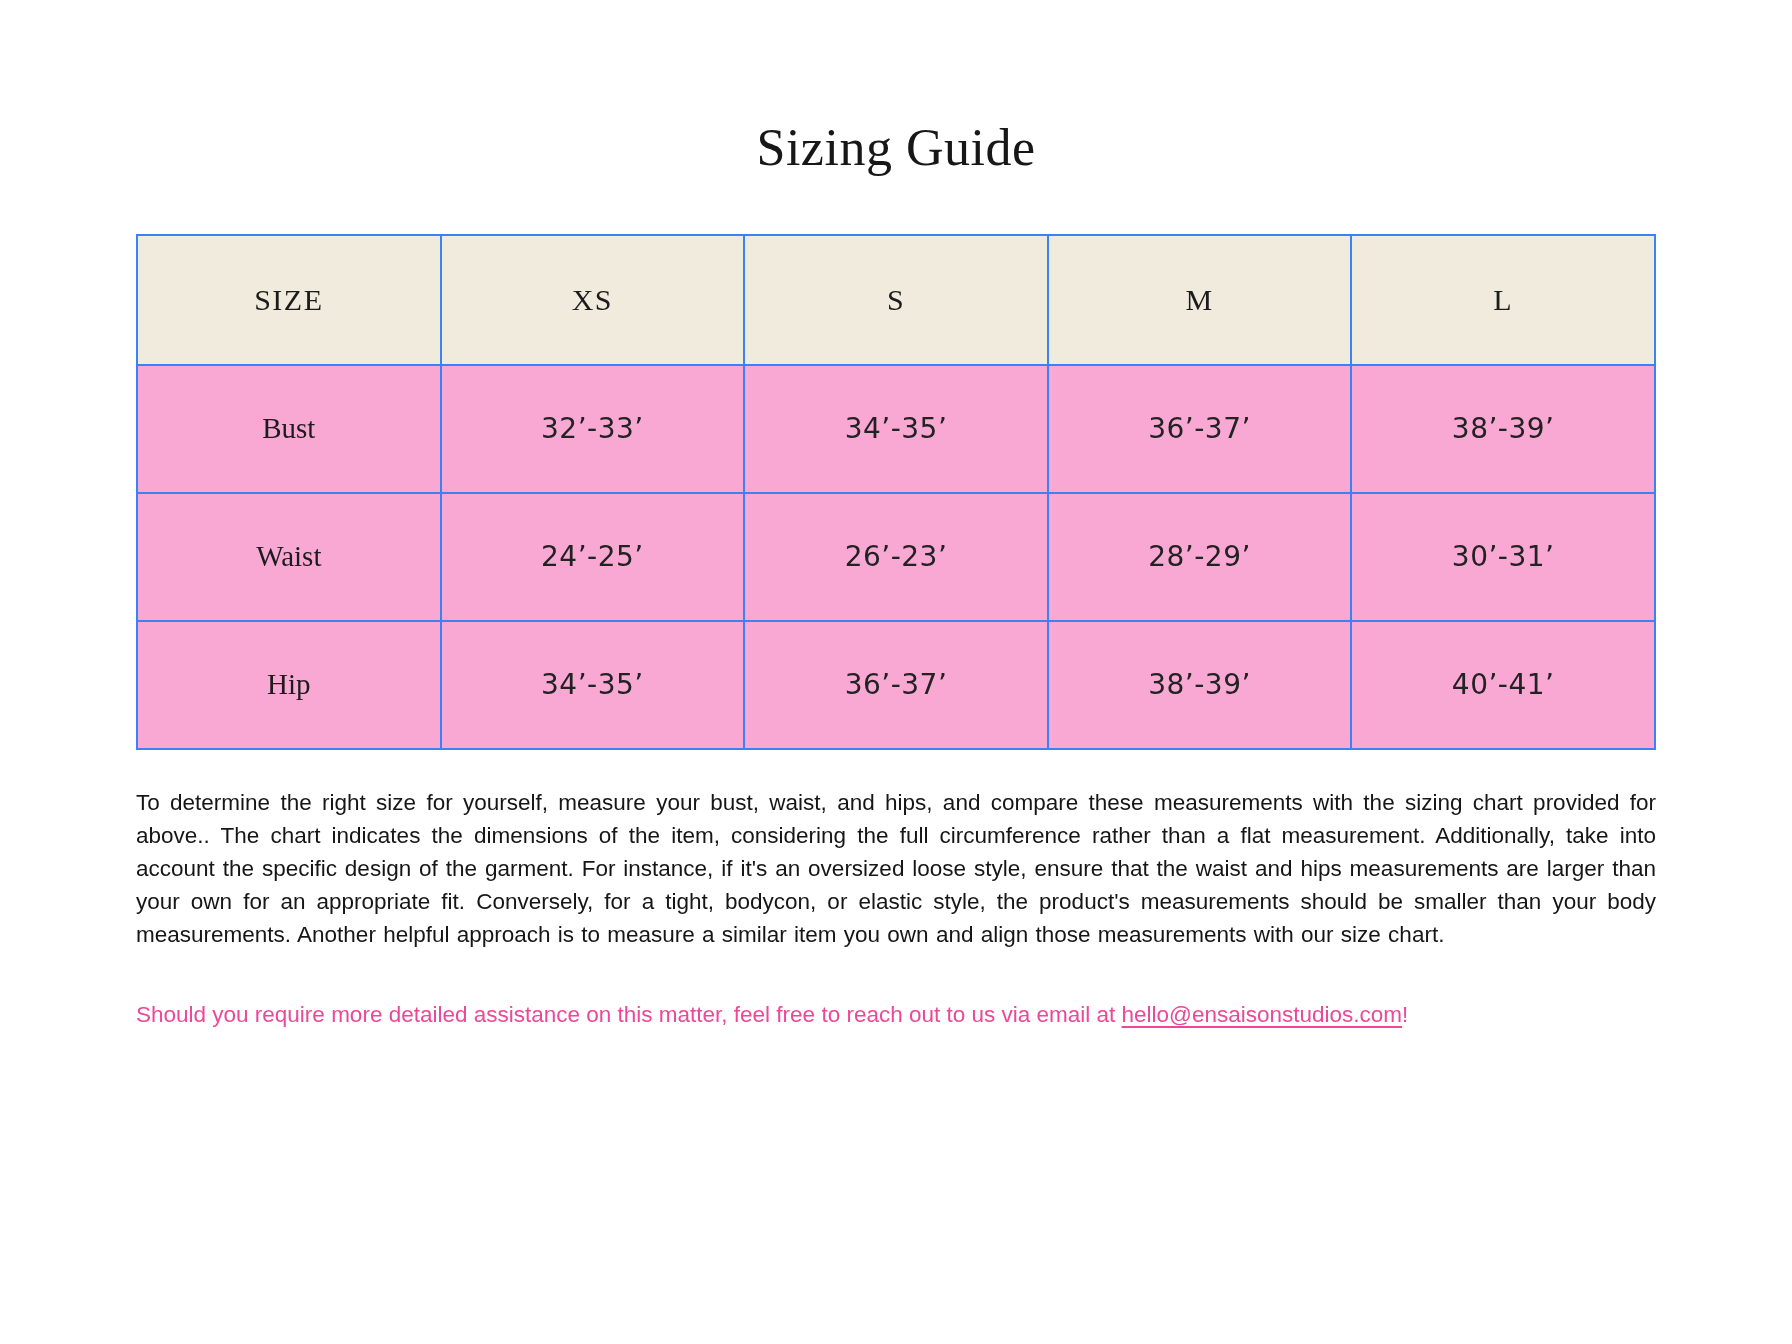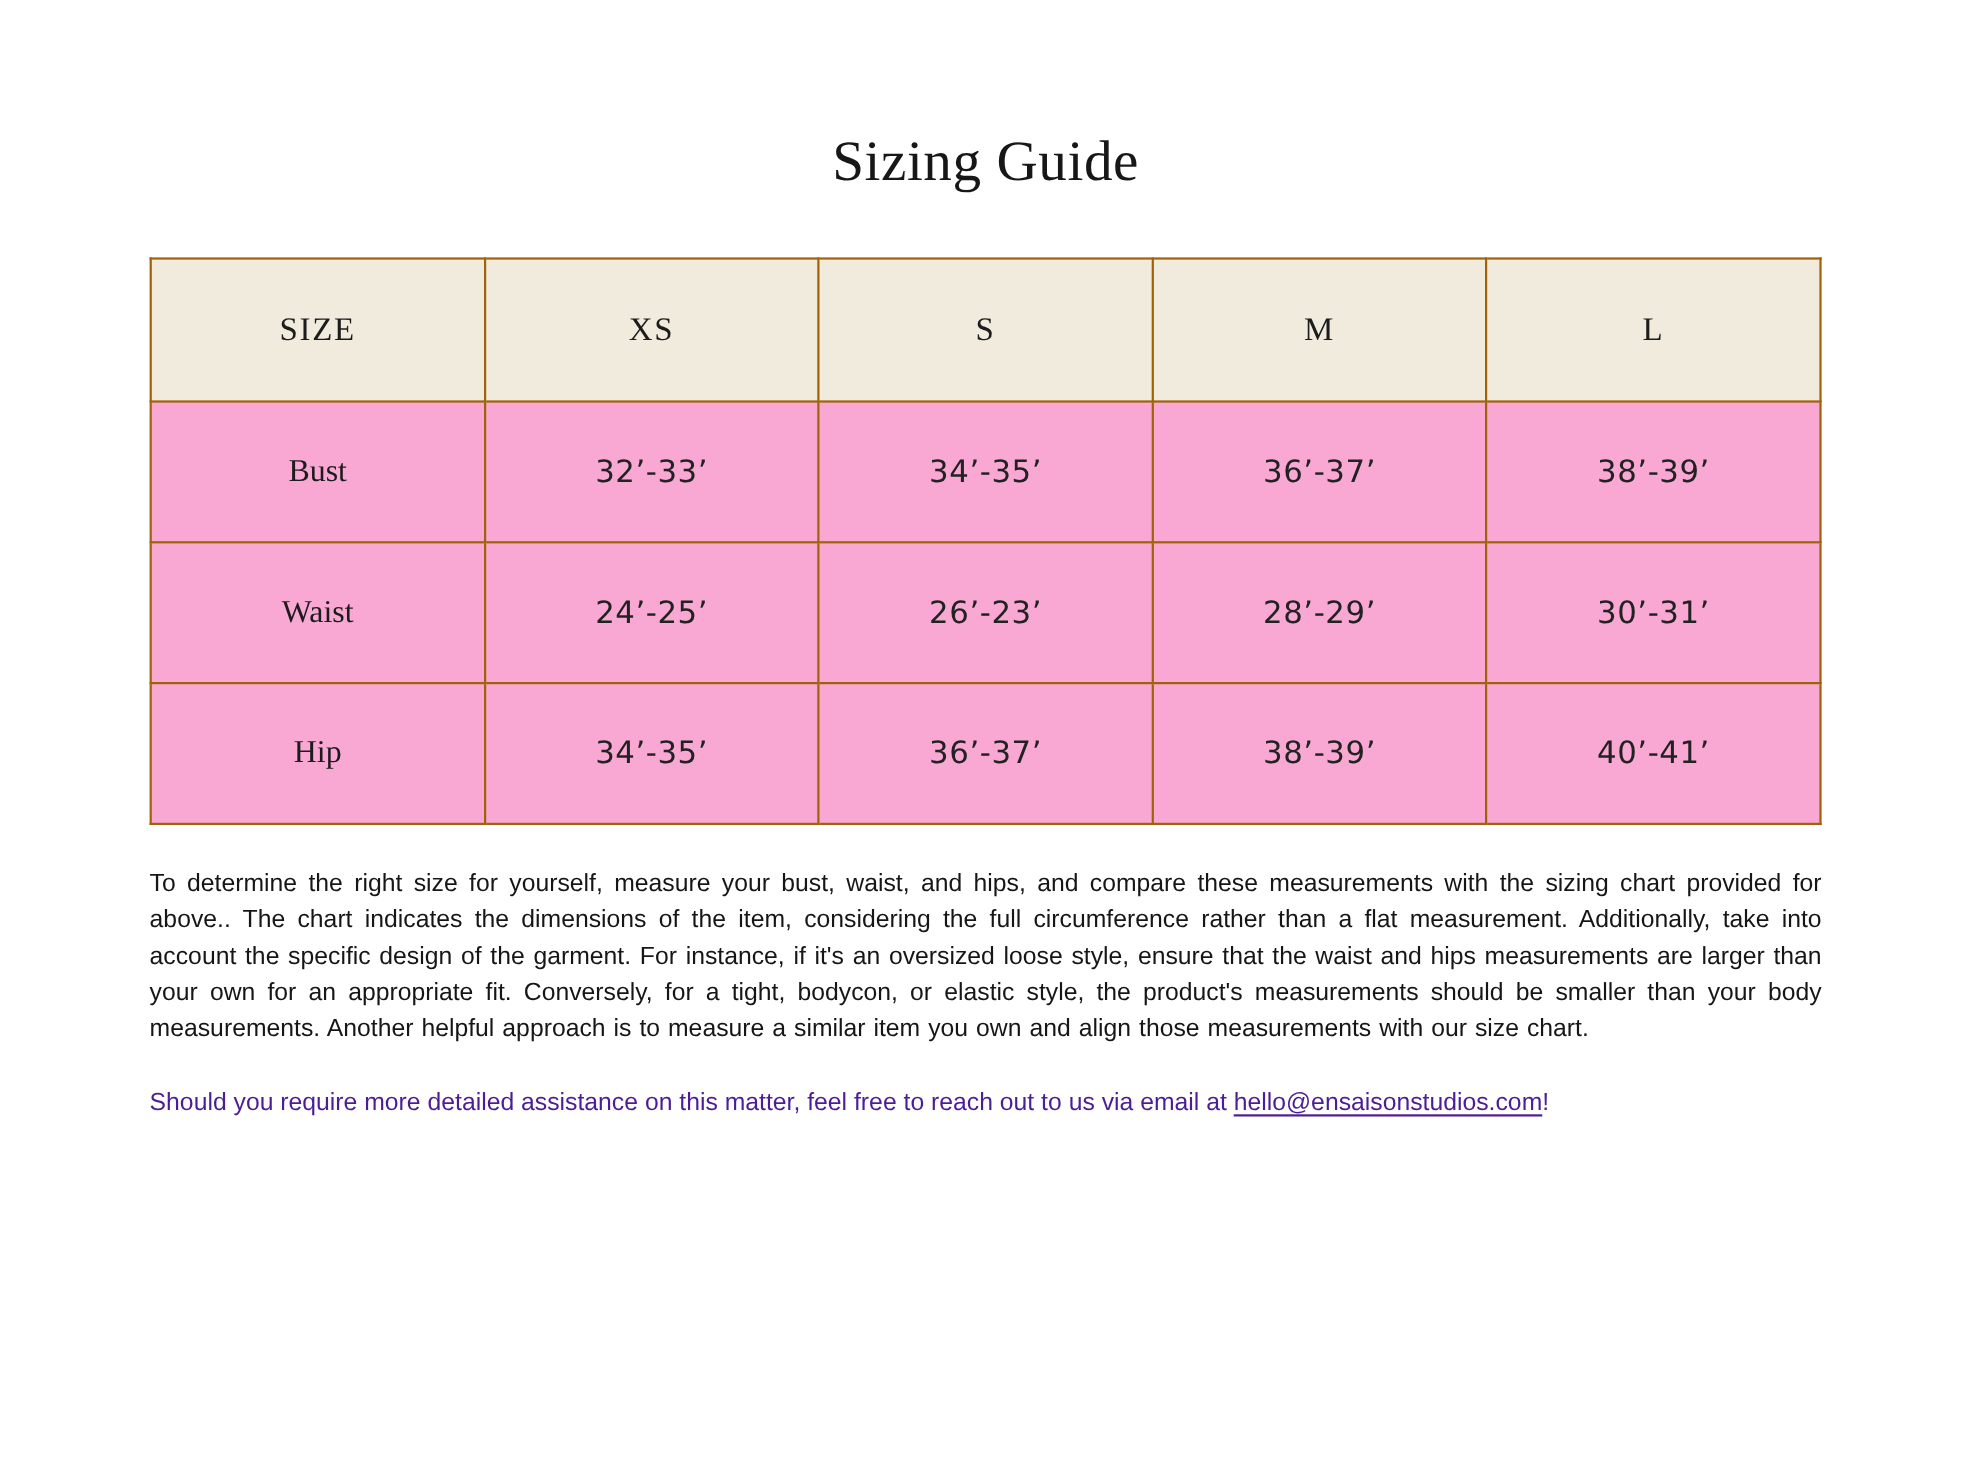--- a/index.html
+++ b/index.html
@@ -27,21 +27,21 @@
     letter-spacing: 0.5px;
   }
   table.size-table {
     margin-top: 56px;
     width: 1520px;
     border-collapse: collapse;
     table-layout: fixed;
   }
   table.size-table th,
   table.size-table td {
-    border: 2px solid #a16207;
+    border: 2px solid #3b82f6;
     text-align: center;
     vertical-align: middle;
   }
   table.size-table th {
     background: #f0ebdc;
     height: 130px;
     font-family: "Liberation Serif", "DejaVu Serif", serif;
     font-weight: 400;
     font-size: 30px;
     letter-spacing: 1.5px;
@@ -75,24 +75,24 @@
   }
   .body-text {
     margin-top: 36px;
     font-size: 22.5px;
     line-height: 33px;
     text-align: justify;
     color: #161616;
     word-spacing: 1px;
   }
   .contact {
-    margin-top: 34px;
+    margin-top: 47px;
     font-size: 22.5px;
     line-height: 33px;
-    color: #4c1d95;
+    color: #ec4899;
   }
   .email-link {
     color: inherit;
     text-decoration: underline;
     text-underline-offset: 4px;
   }
 </style>
 </head>
 <body>
 

